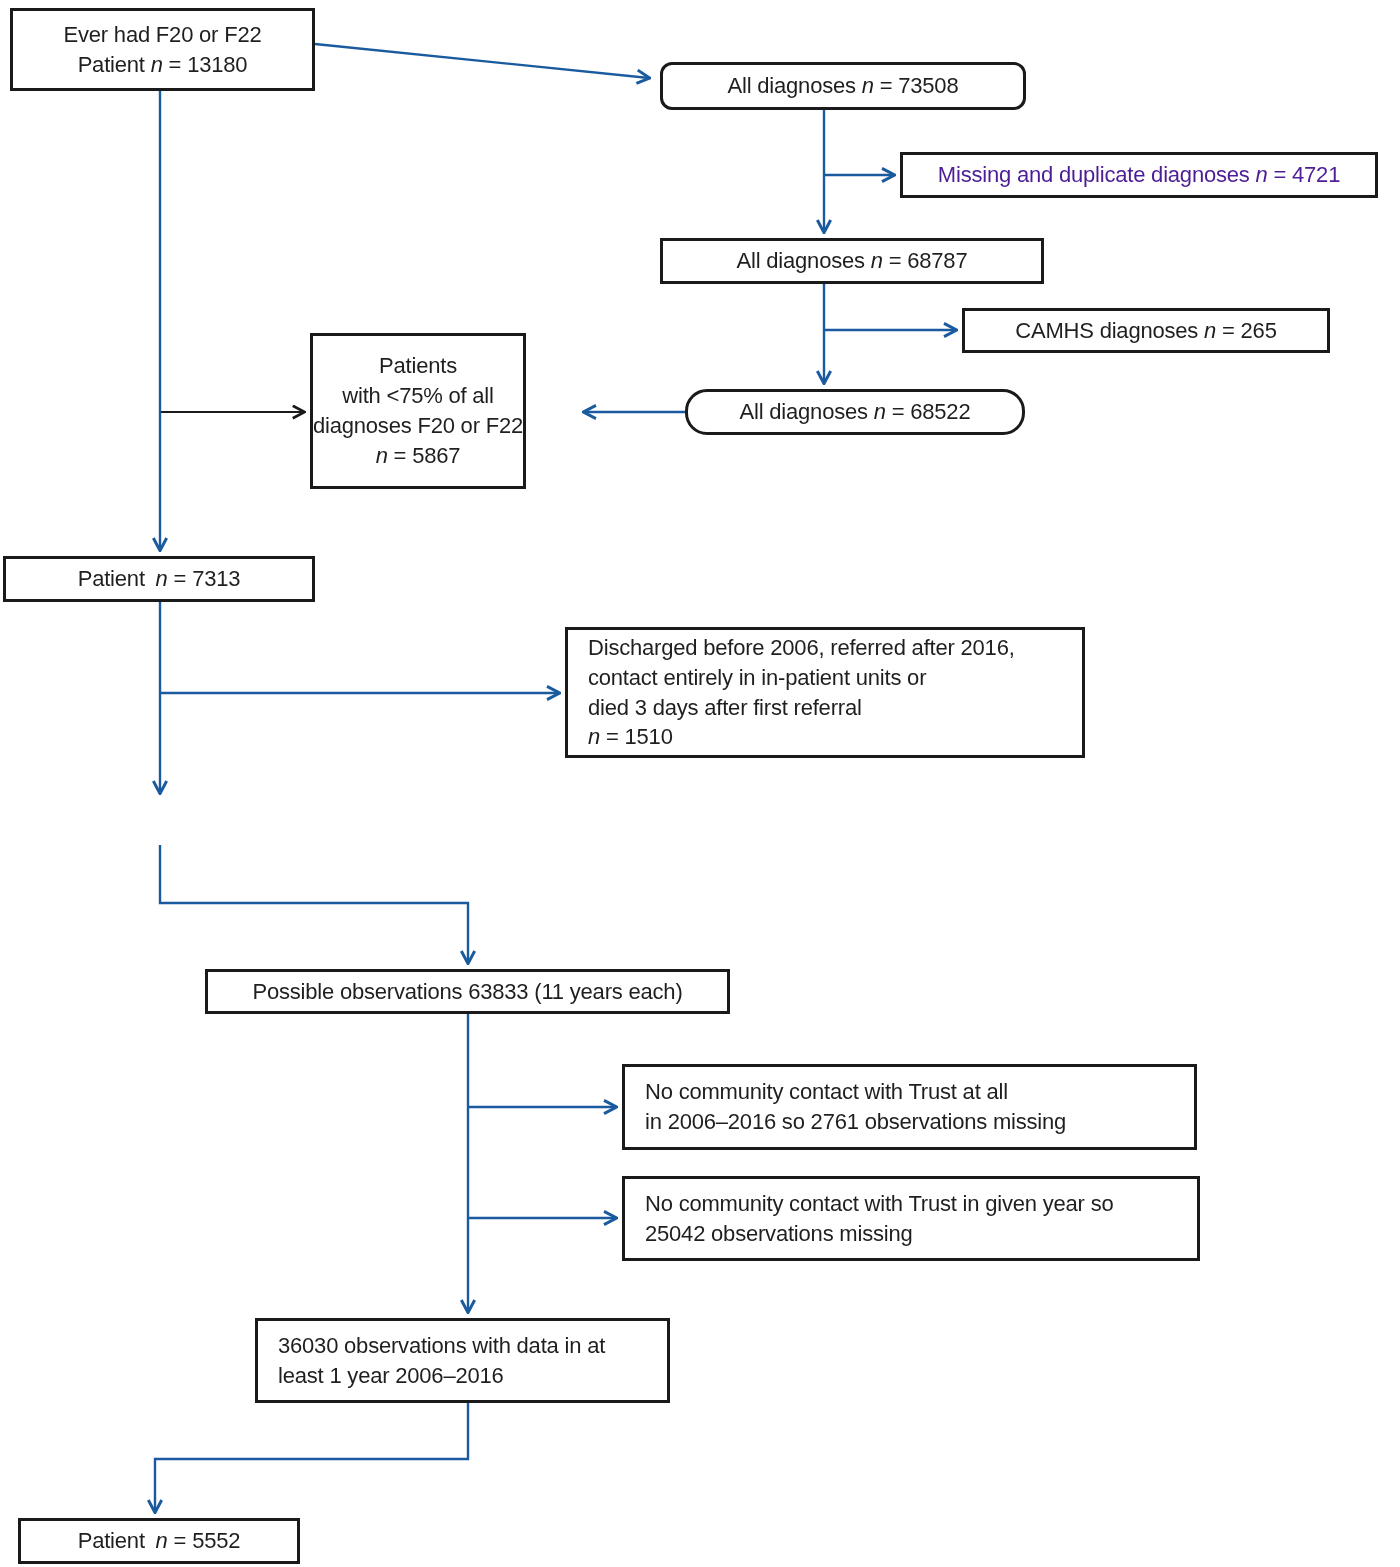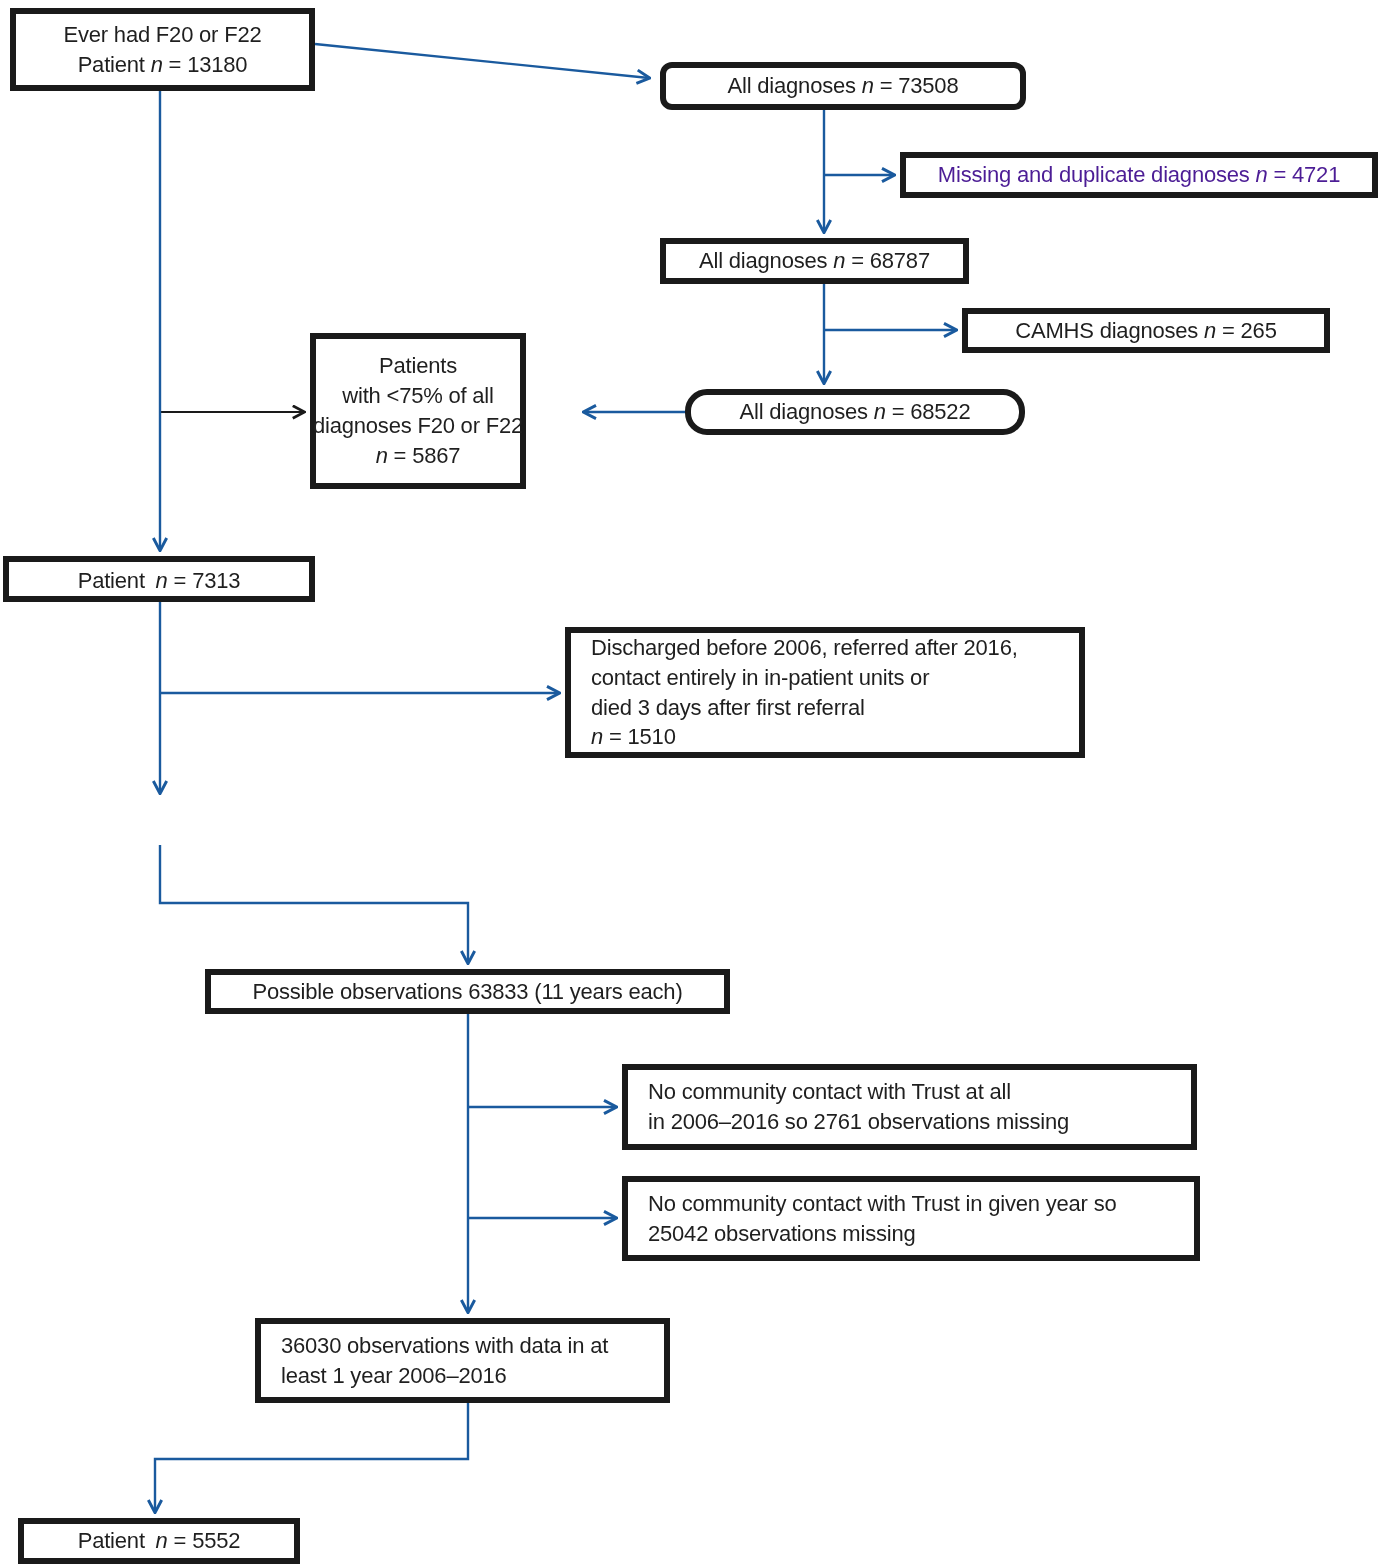--- a/index.html
+++ b/index.html
@@ -19,21 +19,21 @@
     position: absolute;
     left: 0; top: 0;
     width: 1400px;
     height: 1567px;
     pointer-events: none;
   }
   .node {
     position: absolute;
     box-sizing: border-box;
     background: #ffffff;
-    border: 6px solid #d946ef;
+    border: 3px solid #d946ef;
     display: flex;
     flex-direction: column;
     justify-content: center;
     font-size: 22px;
     line-height: 1.36;
     letter-spacing: -0.2px;
     color: #1f1f1f;
     z-index: 2;
   }
   .node.center {
@@ -85,36 +85,36 @@
 <div class="node center" style="left: 10px; top: 8px; width: 305px; height: 83px; border-color: rgb(26, 26, 26); color: rgb(31, 31, 31);">
       <div class="ln">Ever had F20 or F22</div>
       <div class="ln">Patient <i>n</i> = 13180</div>
     </div>
     <div class="node center" style="left: 660px; top: 62px; width: 366px; height: 48px; border-color: rgb(26, 26, 26); color: rgb(31, 31, 31); border-radius: 12px;">
       <div class="ln">All diagnoses <i>n</i> = 73508</div>
     </div>
     <div class="node center" style="left: 900px; top: 152px; width: 478px; height: 46px; border-color: rgb(26, 26, 26); color: #4c1d95;">
       <div class="ln">Missing and duplicate diagnoses <i>n</i> = 4721</div>
     </div>
-    <div class="node center" style="left: 660px; top: 238px; width: 309px; height: 46px; border-color: rgb(26, 26, 26); color: rgb(31, 31, 31); text-align: right;">
+    <div class="node center" style="left: 660px; top: 238px; width: 384px; height: 46px; border-color: rgb(26, 26, 26); color: rgb(31, 31, 31); text-align: right;">
       <div class="ln">All diagnoses <i>n</i> = 68787</div>
     </div>
     <div class="node center" style="left: 962px; top: 308px; width: 368px; height: 45px; border-color: rgb(26, 26, 26); color: rgb(31, 31, 31);">
       <div class="ln">CAMHS diagnoses <i>n</i> = 265</div>
     </div>
     <div class="node center" style="left: 685px; top: 389px; width: 340px; height: 46px; border-color: rgb(26, 26, 26); color: rgb(31, 31, 31); border-radius: 22px;">
       <div class="ln">All diagnoses <i>n</i> = 68522</div>
     </div>
     <div class="node center" style="left: 310px; top: 333px; width: 216px; height: 156px; border-color: rgb(26, 26, 26); color: rgb(31, 31, 31);">
       <div class="ln">Patients</div>
       <div class="ln">with &lt;75% of all</div>
       <div class="ln">diagnoses F20 or F22</div>
       <div class="ln"><i>n</i> = 5867</div>
     </div>
-    <div class="node center" style="left: 3px; top: 556px; width: 312px; height: 46px; border-color: rgb(26, 26, 26); color: rgb(31, 31, 31); justify-content: flex-end;">
+    <div class="node center" style="left: 3px; top: 556px; width: 312px; height: 46px; border-color: rgb(26, 26, 26); color: rgb(31, 31, 31);">
       <div class="ln">Patient <i>n</i> = 7313</div>
     </div>
     <div class="node left" style="left: 565px; top: 627px; width: 520px; height: 131px; border-color: rgb(26, 26, 26); color: rgb(31, 31, 31);">
       <div class="ln">Discharged before 2006, referred after 2016,</div>
       <div class="ln">contact entirely in in-patient units or</div>
       <div class="ln">died 3 days after first referral</div>
       <div class="ln"><i>n</i> = 1510</div>
     </div>
     <div class="node center" style="left: 205px; top: 969px; width: 525px; height: 45px; border-color: rgb(26, 26, 26); color: rgb(31, 31, 31);">
       <div class="ln">Possible observations 63833 (11 years each)</div>

